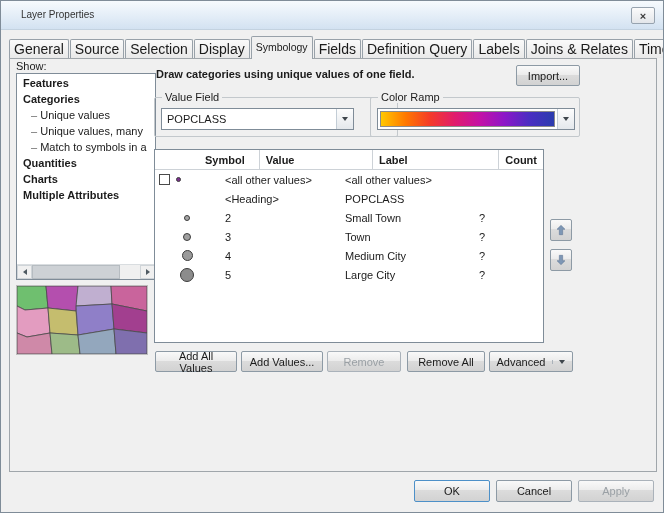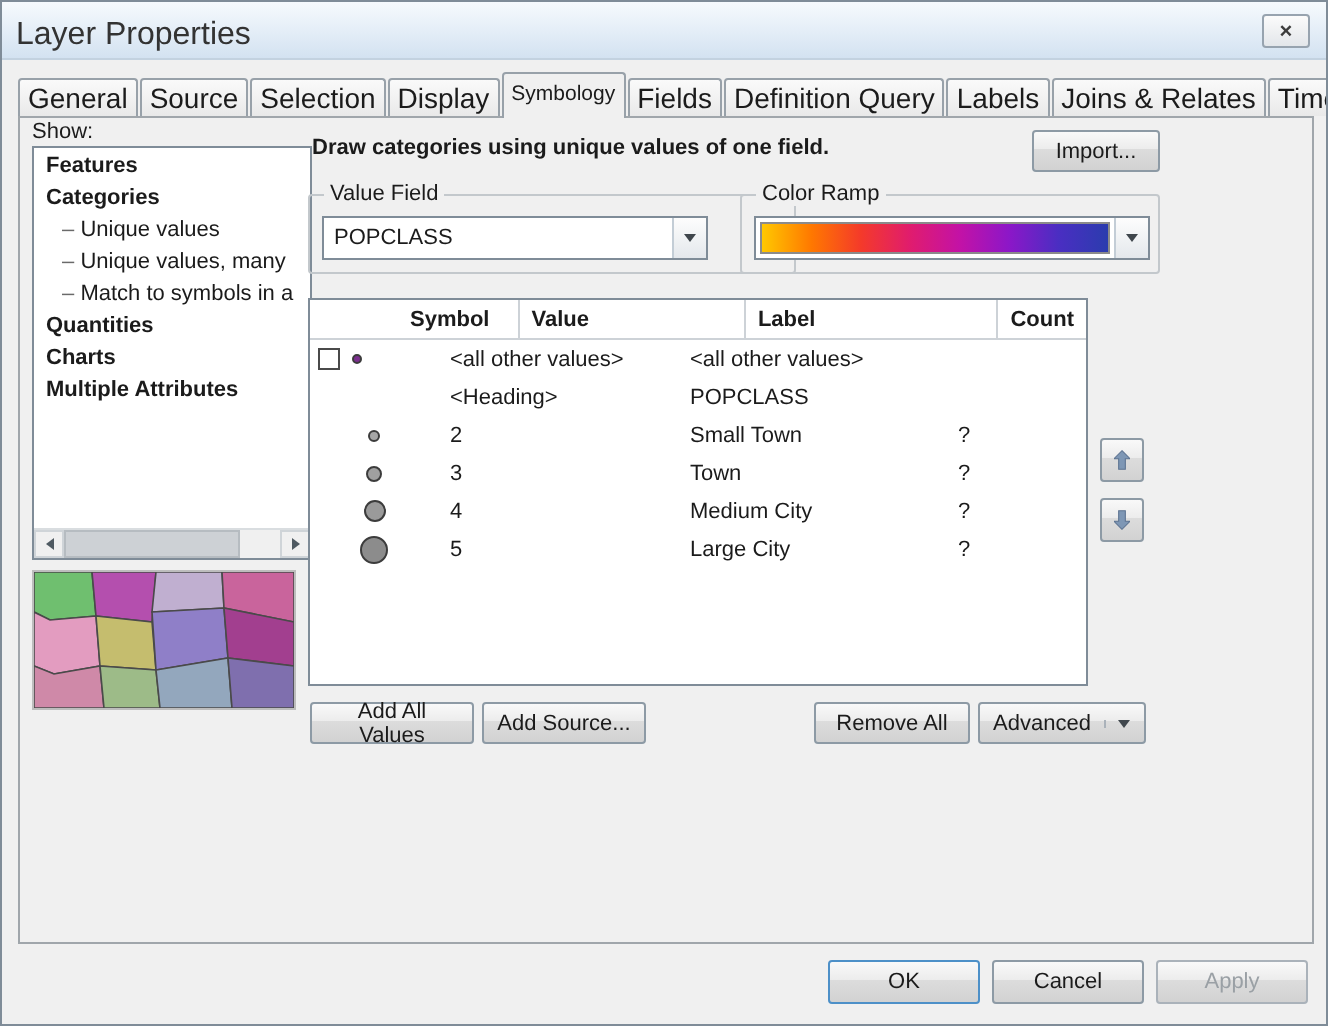--- a/index.html
+++ b/index.html
@@ -11,21 +11,21 @@
     background:#f0f0f0; border:1px solid #7f8c98;
     overflow:hidden; font-size:11px; color:#1b1b1b;
   }
 
   
   .titlebar {
     position:absolute; left:0; top:0; right:0; height:29px;
     background:linear-gradient(#f6fafd, #e3edf7 55%, #d3e2f1);
     border-bottom:1px solid #c3d2e0;
   }
-  .title-text { position:absolute; left:7px; top:8px; font-size:16px; color:#333; }
+  .title-text { position:absolute; left:20px; top:8px; font-size:10px; color:#333; }
   .close-btn {
     position:absolute; right:8px; top:6px; width:24px; height:17px;
     background:linear-gradient(#fbfbfb,#e3e6ea);
     border:1px solid #97a3af; border-radius:2px;
     display:flex; align-items:center; justify-content:center;
     font-size:11px; font-weight:bold; color:#3c3c3c; cursor:default;
   }
 
   
   .tabs {
@@ -304,21 +304,24 @@
     <button class="btn move-btn move-down">
       <svg width="12" height="14" viewBox="0 0 12 14">
         <path d="M6 0 L12 6 H8.5 V14 H3.5 V6 H0 Z" fill="#7e97b5" stroke="#5c7391" stroke-width="0.8" transform="rotate(180 6 7)"></path>
       </svg>
     </button>
 
     <button class="btn action b-addall">
       <span>Add All Values</span>
     </button>
     <button class="btn action b-addvalues">
-      <span>Add Source...</span>
+      <span>Add Values...</span>
+    </button>
+    <button class="btn action b-remove disabled">
+      <span>Remove</span>
     </button>
     <button class="btn action b-removeall">
       <span>Remove All</span>
     </button>
     <button class="btn action b-advanced">
       <span>Advanced</span>
       <span class="adv-caret">
           <span class="caret"></span>
         </span>
     </button>

